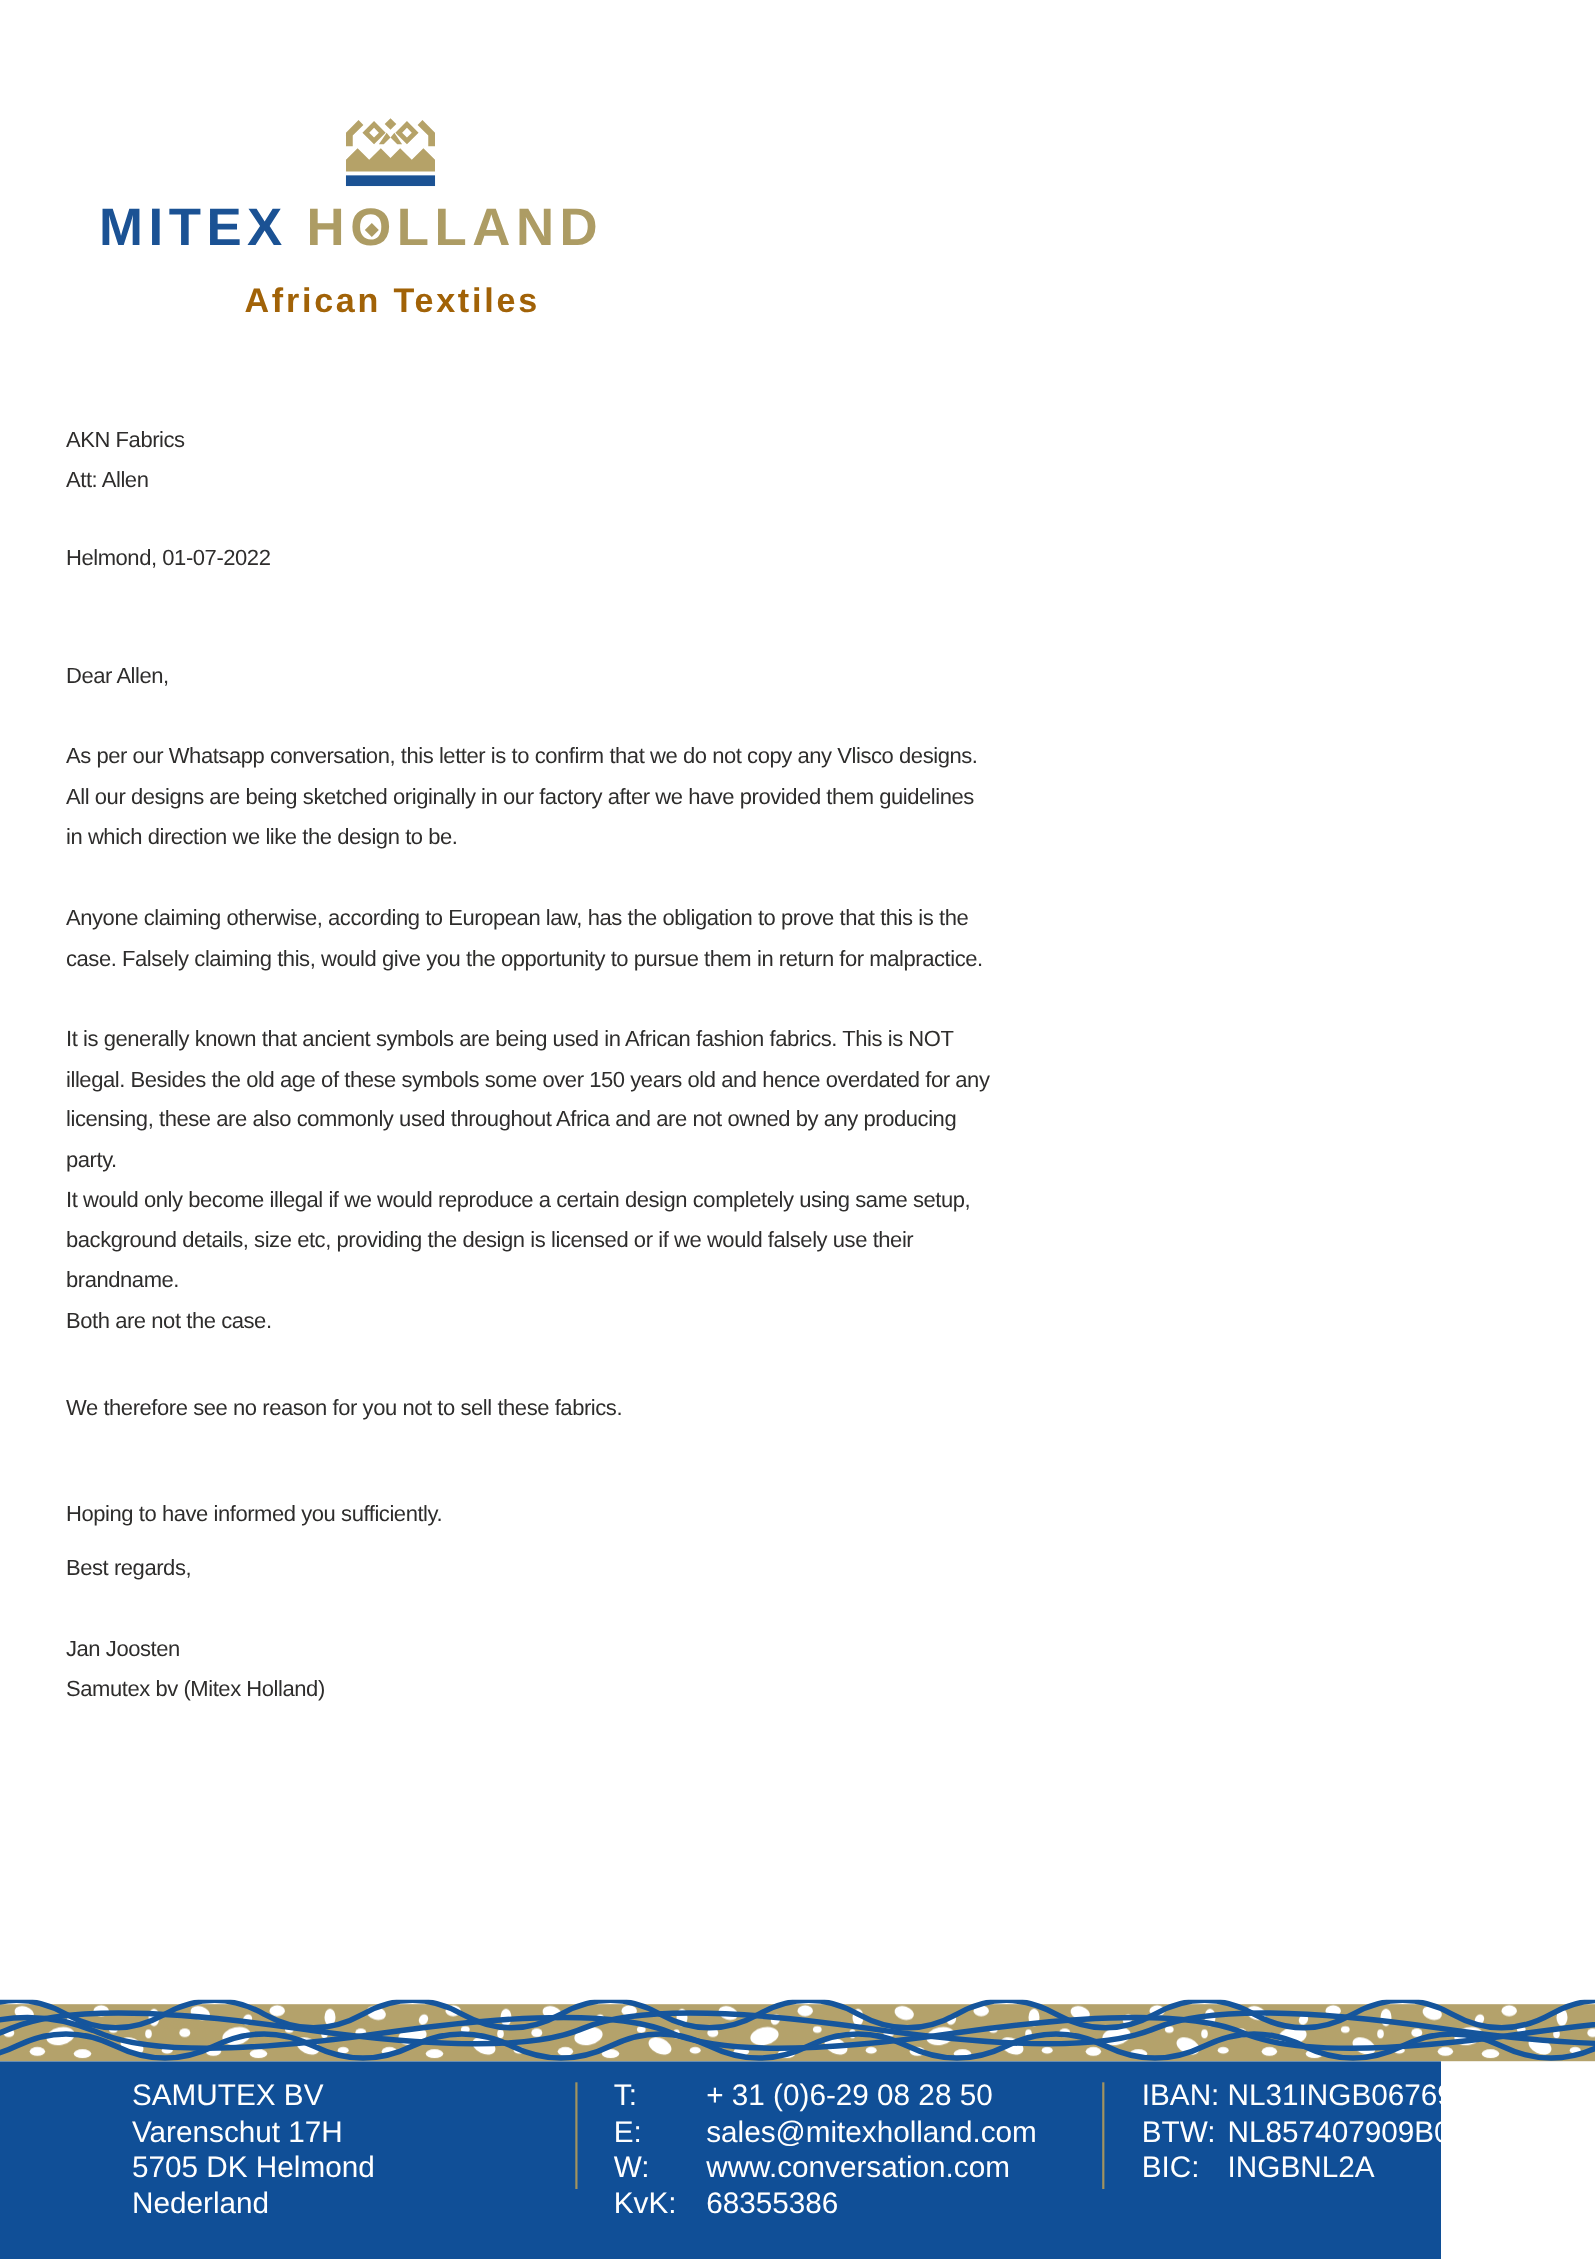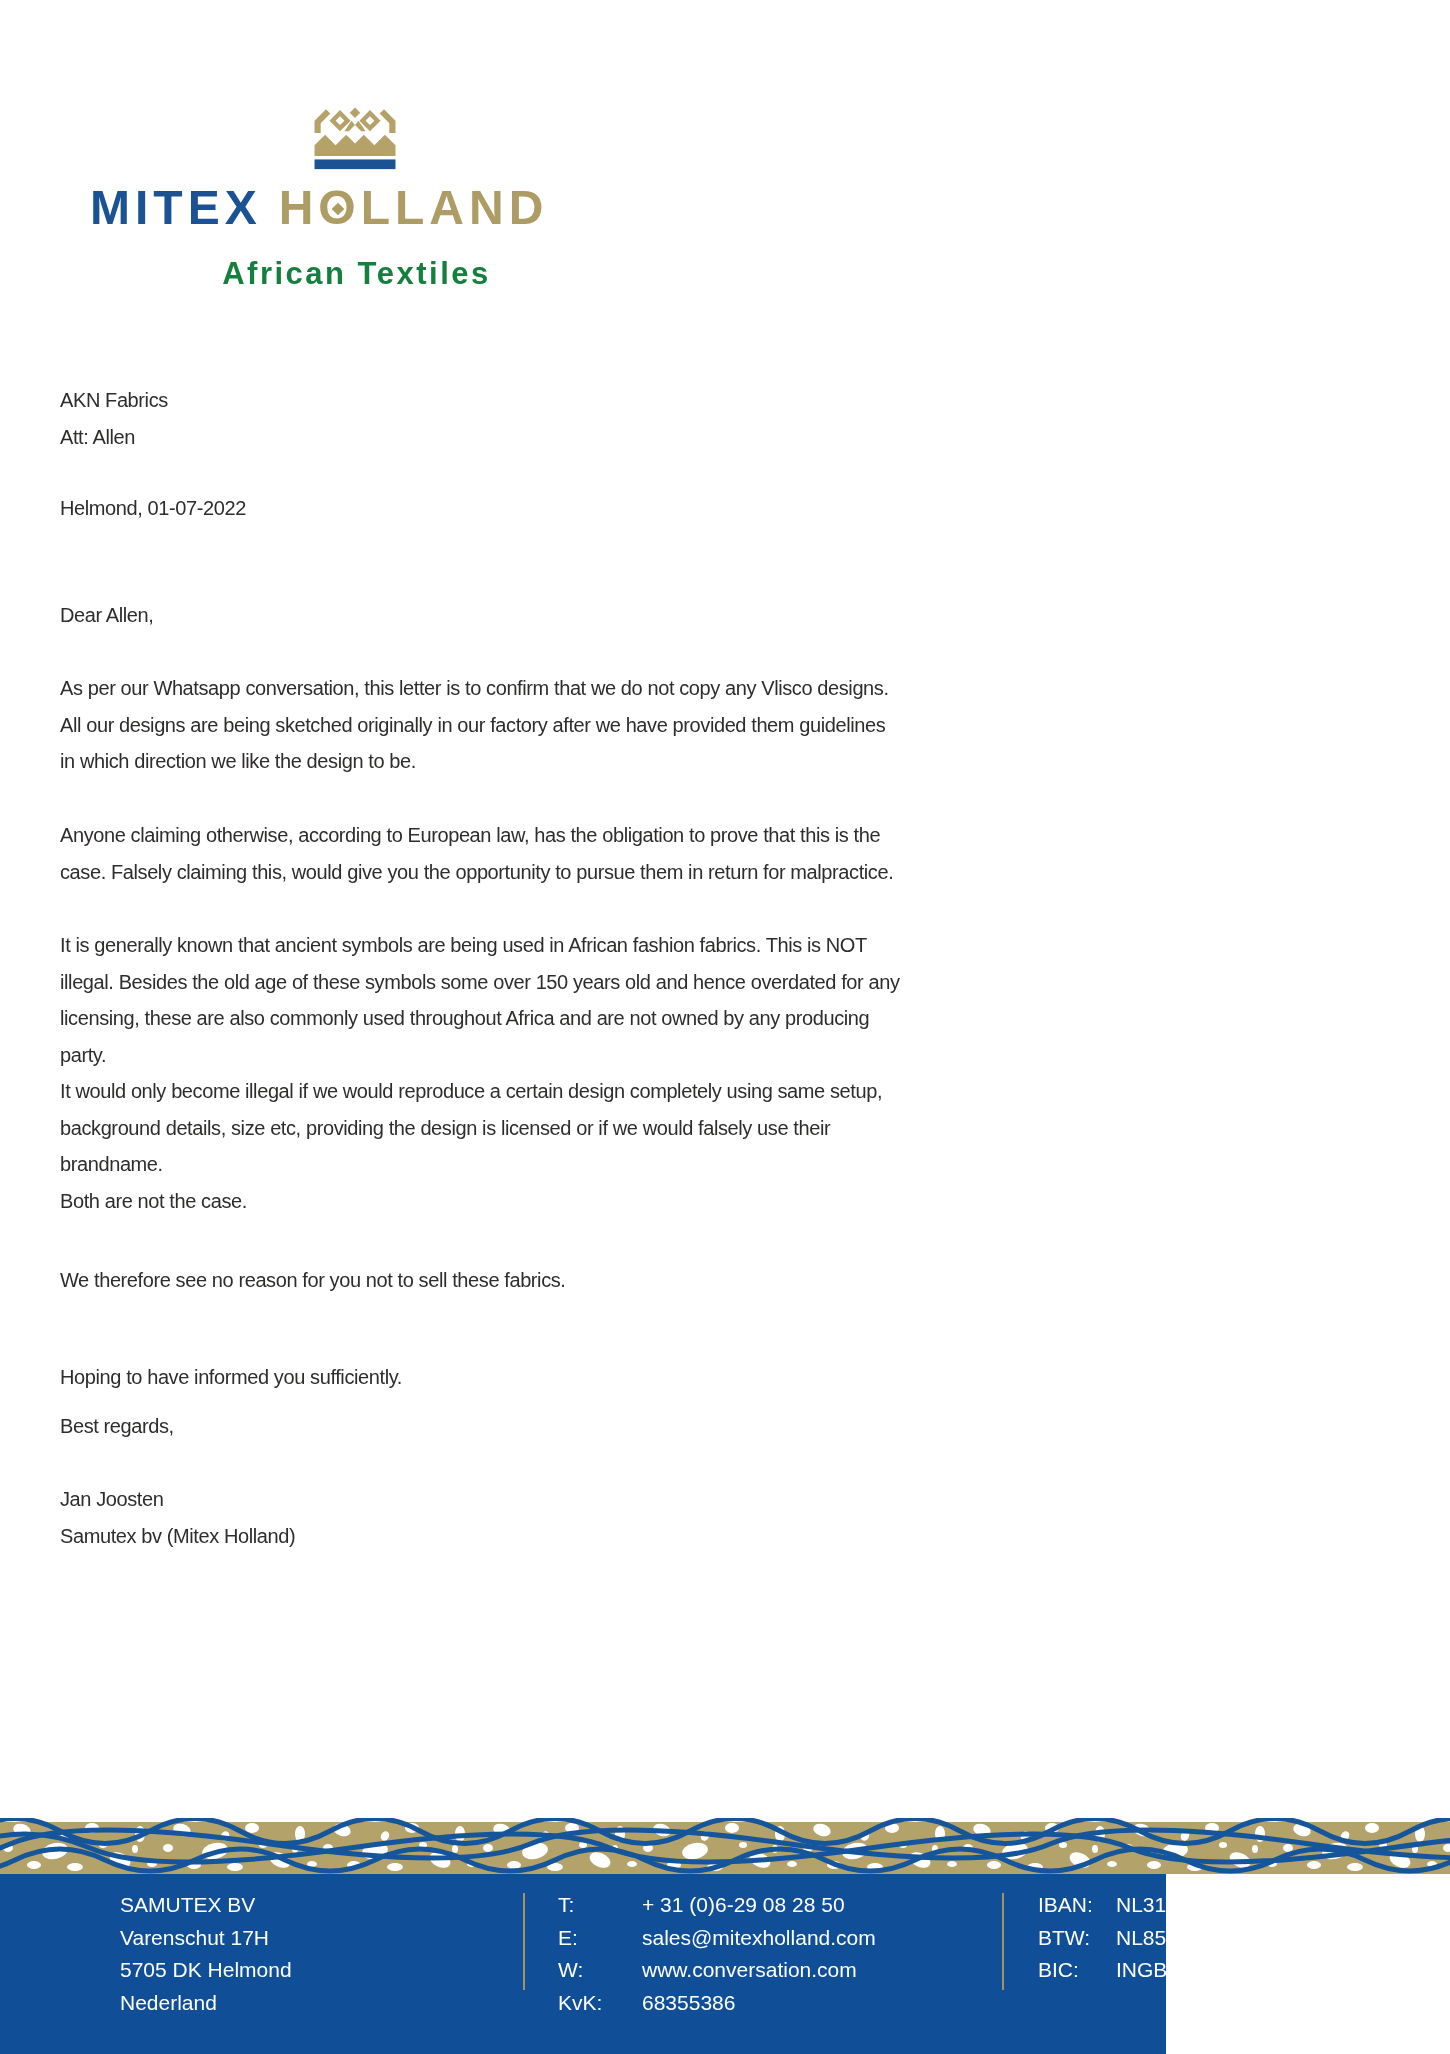--- a/index.html
+++ b/index.html
@@ -17,36 +17,36 @@
   }
   .brand .mitex { color:#1b5294; }
   .brand .holland { color:#ad9c64; display:inline-flex; }
   .o-wrap { position:relative; display:inline-block; }
   .o-diamond {
     position:absolute; left:46%; top:53%; width:9px; height:9px; background:#ad9c64;
     transform:translate(-50%,-50%) rotate(45deg);
   }
   .tagline {
     position:absolute; left:93px; top:256px; width:527px; text-align:center;
-    font-size:31px; font-weight:bold; color:#15803d; letter-spacing:2.5px;
+    font-size:31px; font-weight:bold; color:#a16207; letter-spacing:2.5px;
   }
 
   
   .body-text {
     font-size:20px; line-height:36.5px; letter-spacing:-0.4px; color:#2e2d2c;
     white-space:pre-line; left:60px; width:1340px;
   }
 
   
   .band-svg { position:absolute; left:0; top:1818px; width:1450px; height:56px; }
 
   
   .footer {
-    position:absolute; left:0; top:1874px; width:1166px; height:180px; background:#104f97;
-    color:#ffffff; font-size:21px; line-height:32.5px;
+    position:absolute; left:0; top:1874px; width:1310px; height:180px; background:#104f97;
+    color:#ffffff; font-size:27px; line-height:32.5px;
   }
   .footer .company { position:absolute; left:120px; top:15px; white-space:pre-line; }
   .v-divider { position:absolute; top:19px; width:2px; height:97px; background:#a2935f; }
   .divider-1 { left:523px; }
   .divider-2 { left:1002px; }
   .info-col { position:absolute; top:15px; }
   .contact-col { left:558px; }
   .bank-col { left:1038px; }
   .info-row { display:flex; }
   .contact-col .info-row .lbl { width:84px; flex:0 0 84px; }

